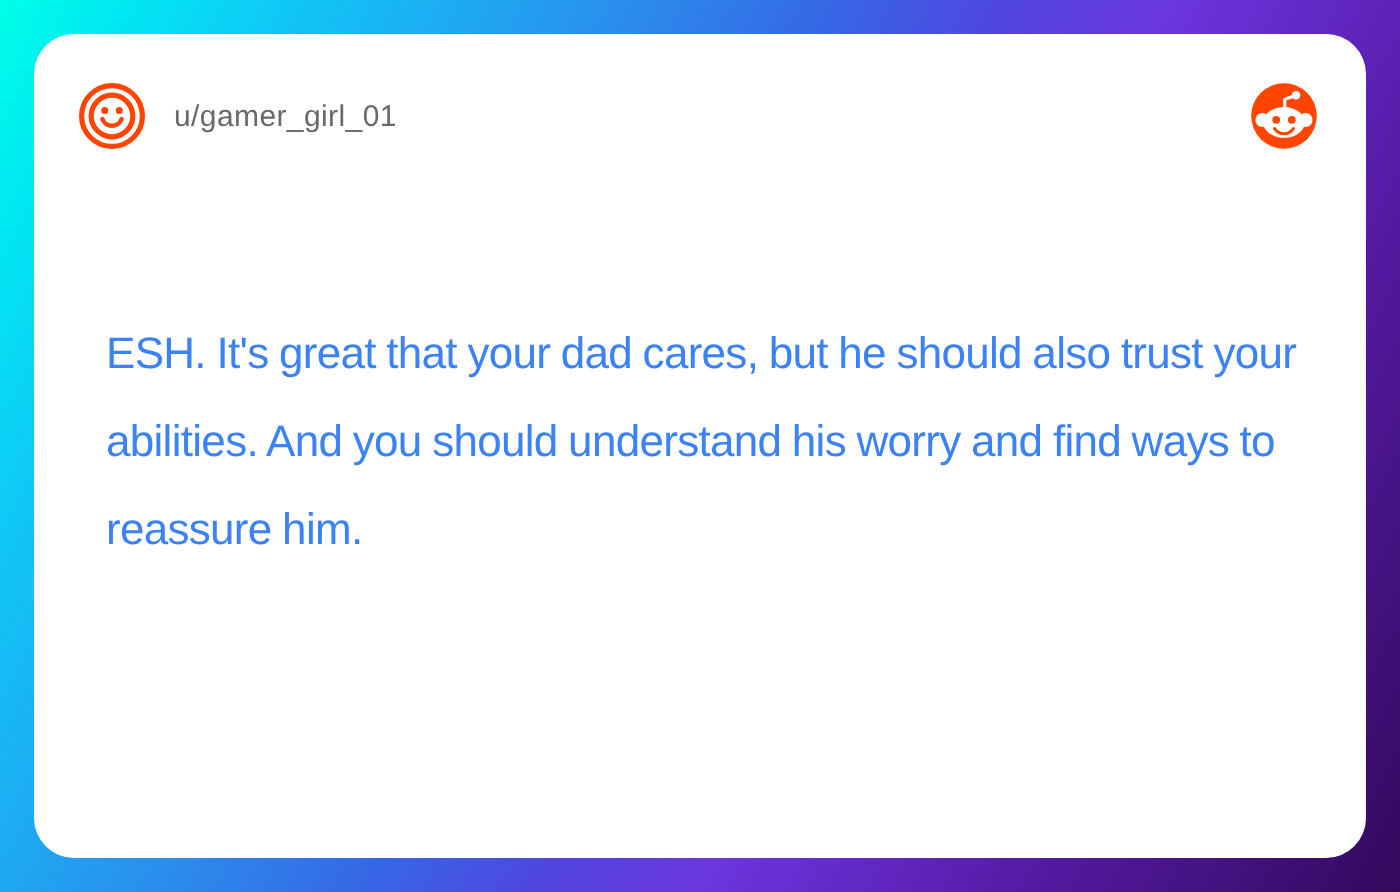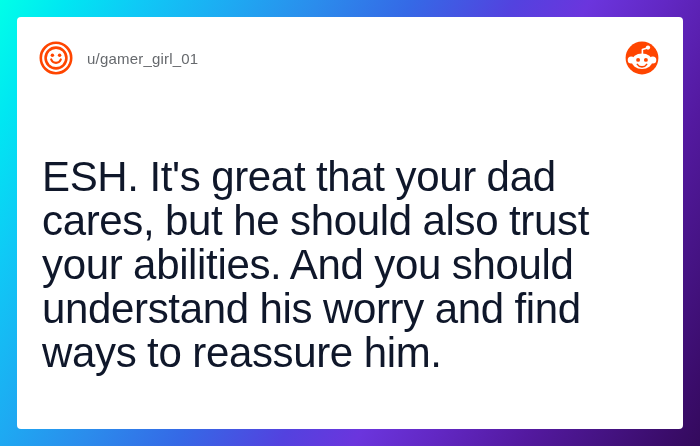--- a/index.html
+++ b/index.html
@@ -44,21 +44,21 @@
   }
 
   
   #card {
     position: absolute;
     left: 17px;
     top: 17px;
     width: 666px;
     height: 412px;
     background: #ffffff;
-    border-radius: 4px;
+    border-radius: 20px;
     box-sizing: border-box;
   }
 
   
   .header-row {
     position: absolute;
     left: 22px;
     top: 18px;
     right: 22px;
     height: 46px;
@@ -88,26 +88,26 @@
     width: 34px;
     height: 34px;
     flex: 0 0 34px;
     display: block;
     margin-right: 2px;
   }
 
   
   .body-text {
     position: absolute;
-    left: 25px;
+    left: 36px;
     top: 138px;
     width: 625px;
-    font-size: 42px;
+    font-size: 22px;
     line-height: 44px;
-    color: #0f172a;
+    color: #3b82f6;
     letter-spacing: -0.35px;
     word-spacing: -0.5px;
     font-family: "Liberation Sans", sans-serif;
     white-space: pre-wrap;
   }
 </style>
 </head>
 <body>
 
 <div id="stage">

